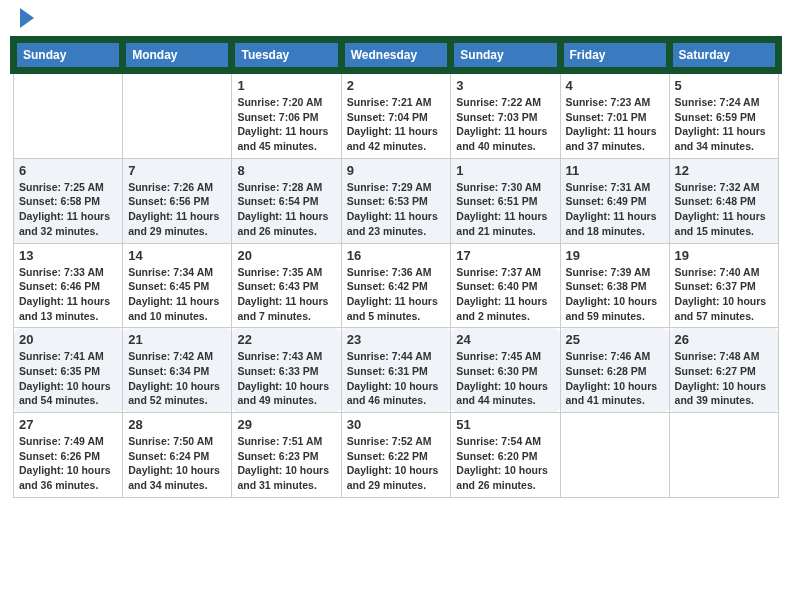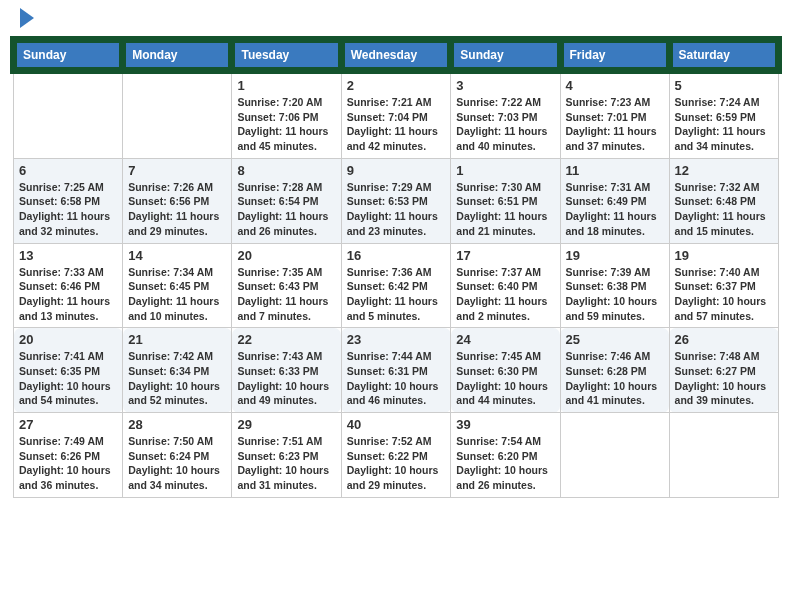--- a/index.html
+++ b/index.html
@@ -259,24 +259,24 @@
         </td>
         <td>
           <span class="day-num">28</span>
           <div class="day-info">Sunrise: 7:50 AM<br>Sunset: 6:24 PM<br>Daylight: 10 hours and 34 minutes.</div>
         </td>
         <td>
           <span class="day-num">29</span>
           <div class="day-info">Sunrise: 7:51 AM<br>Sunset: 6:23 PM<br>Daylight: 10 hours and 31 minutes.</div>
         </td>
         <td>
-          <span class="day-num">40</span>
+          <span class="day-num">30</span>
           <div class="day-info">Sunrise: 7:52 AM<br>Sunset: 6:22 PM<br>Daylight: 10 hours and 29 minutes.</div>
         </td>
         <td>
-          <span class="day-num">39</span>
+          <span class="day-num">51</span>
           <div class="day-info">Sunrise: 7:54 AM<br>Sunset: 6:20 PM<br>Daylight: 10 hours and 26 minutes.</div>
         </td>
         <td class="empty-cell"></td>
         <td class="empty-cell"></td>
       </tr>
     </tbody>
 </table>
 
 </body></html>

